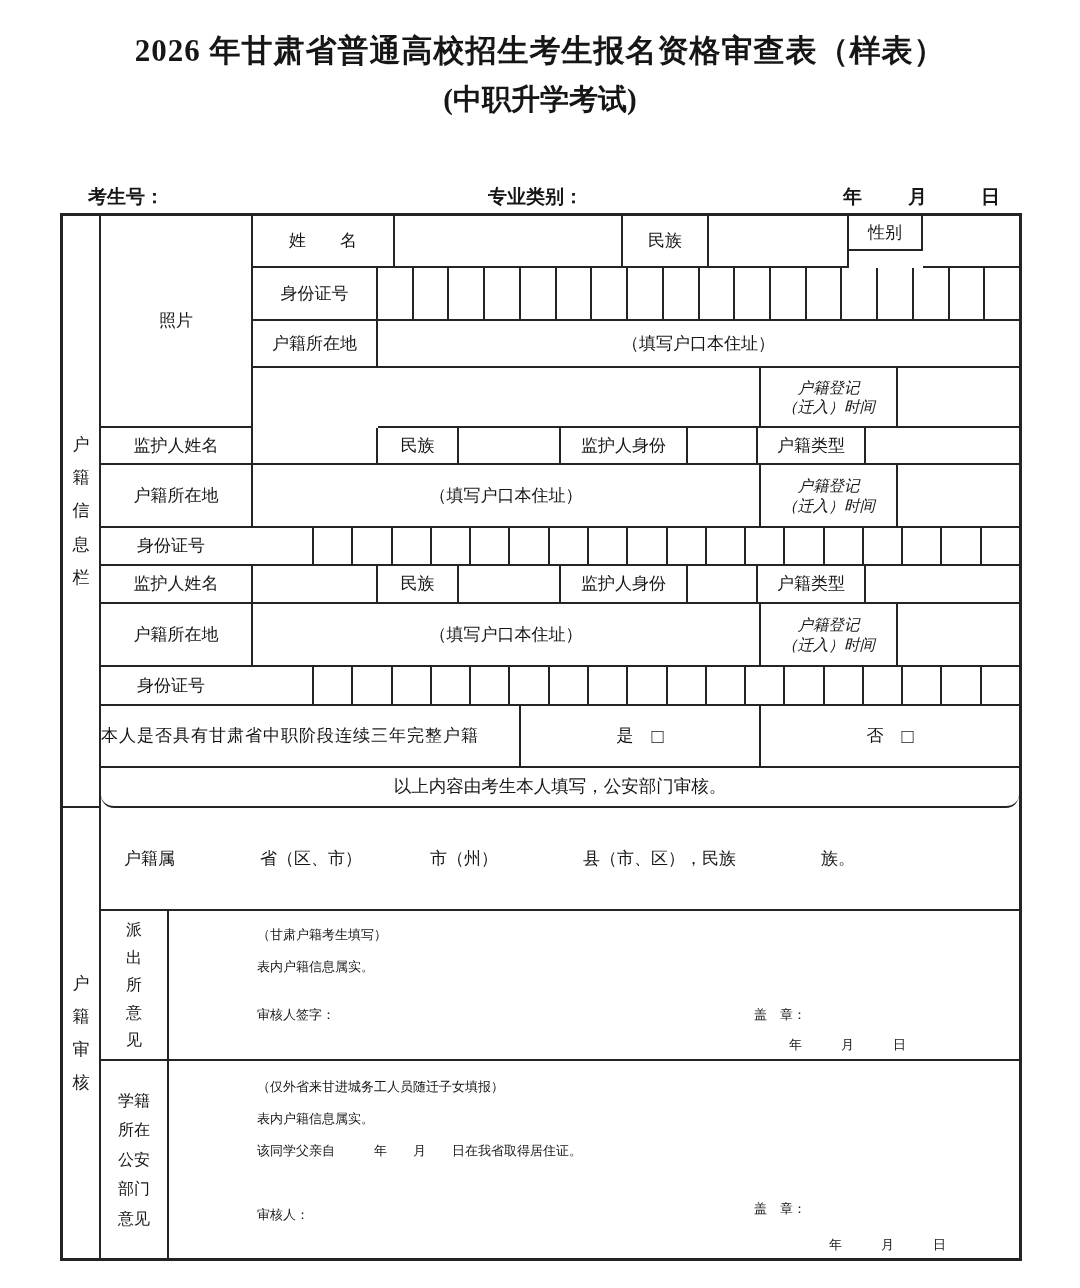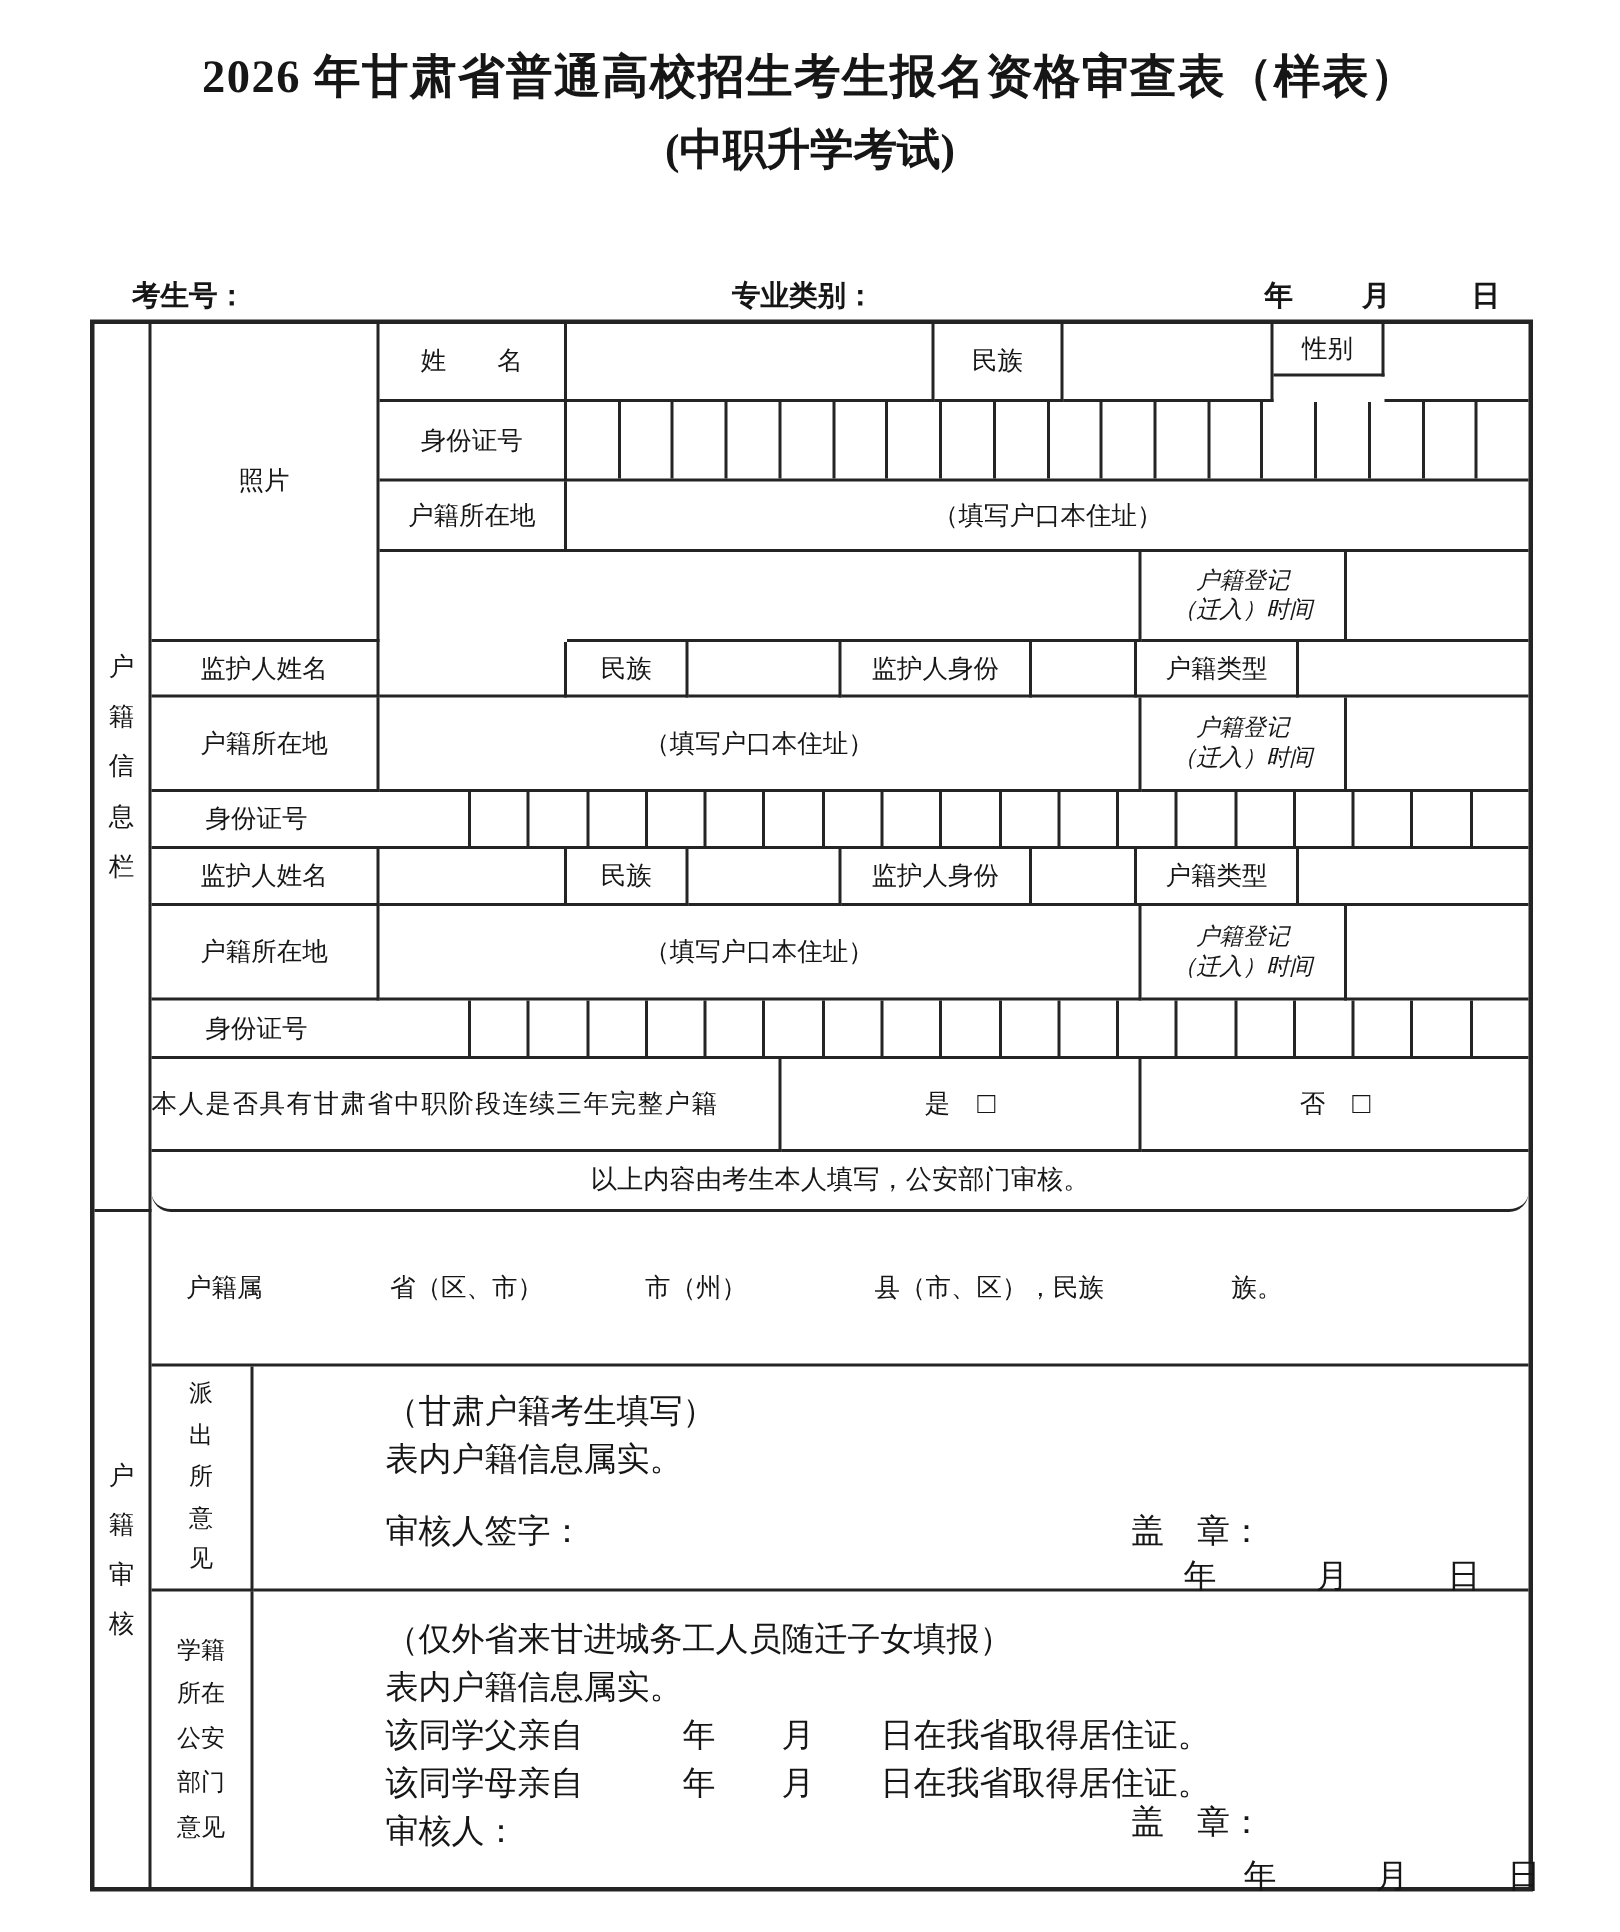--- a/index.html
+++ b/index.html
@@ -17,21 +17,21 @@
      display:flex;align-items:center;justify-content:center;
      text-align:center;font-size:17px;line-height:1.25;}
   .no-r{border-right:none;}
   .no-b{border-bottom:none;}
   .left{justify-content:flex-start;text-align:left;}
   .pre{white-space:pre-line;font-style:italic;}
   .vlab{white-space:pre-line;line-height:1.95;font-size:17px;}
   .idcells{display:flex;align-items:stretch;}
   .idcells .idc{flex:1;border-right:2px solid #242424;}
   .idcells .idc:last-child{border-right:none;}
-  .rel span{position:absolute;white-space:pre;font-size:22px;text-align:right;}
+  .rel span{position:absolute;white-space:pre;font-size:13px;text-align:right;}
   .chk{font-size:20px;margin-left:18px;}
 </style>
 </head>
 <body>
 
 <div class="page">
 
   <div class="title">2026 年甘肃省普通高校招生考生报名资格审查表（样表）</div>
   <div class="subtitle">(中职升学考试)</div>
 
@@ -48,21 +48,21 @@
 信
 息
 栏</div>
     <div class="c vlab no-b" style="left:0;top:592px;width:38px;height:450px;">户
 籍
 审
 核</div>
 
     <div class="c" style="left:38px;top:0;width:152px;height:212px;">照片</div>
 
-    <div class="c" style="left:190px;top:0;width:125px;height:52px;">姓　　名</div>
+    <div class="c" style="left:190px;top:0;width:142px;height:52px;">姓　　名</div>
     <div class="c" style="left:315px;top:0;width:245px;height:52px;"></div>
     <div class="c" style="left:560px;top:0;width:86px;height:52px;">民族</div>
     <div class="c" style="left:646px;top:0;width:140px;height:52px;"></div>
     <div class="c" style="left:786px;top:0;width:74px;height:35px;">性别</div>
     <div class="c no-r" style="left:860px;top:0;width:96px;height:52px;"></div>
 
     <div class="c" style="left:190px;top:52px;width:125px;height:53px;">身份证号</div>
     <div class="c no-r idcells" style="left:315px;top:52px;width:641px;height:53px;padding:0;">
         <div class="idc"></div>
         <div class="idc"></div>
@@ -195,20 +195,19 @@
 
     <div class="c vlab no-b" style="left:38px;top:845px;width:68px;height:197px;line-height:1.85;font-size:16px;">学籍
 所在
 公安
 部门
 意见</div>
     <div class="c no-r no-b rel" style="left:106px;top:845px;width:850px;height:197px;">
       <span style="left:88px;top:18px;">（仅外省来甘进城务工人员随迁子女填报）</span>
       <span style="left:88px;top:50px;">表内户籍信息属实。</span>
       <span style="left:88px;top:82px;">该同学父亲自　　　年　　月　　日在我省取得居住证。</span>
-      <span style="left:88px;top:114px;">该同学母亲自　　　年　　月　　日在我省取得居住证。</span>
       <span style="left:88px;top:146px;">审核人：</span>
       <span style="left:585px;top:140px;">盖　章：</span>
       <span style="left:660px;top:176px;">年　　　月　　　日</span>
     </div>
 
   </div>
 </div>
 
 </body></html>

